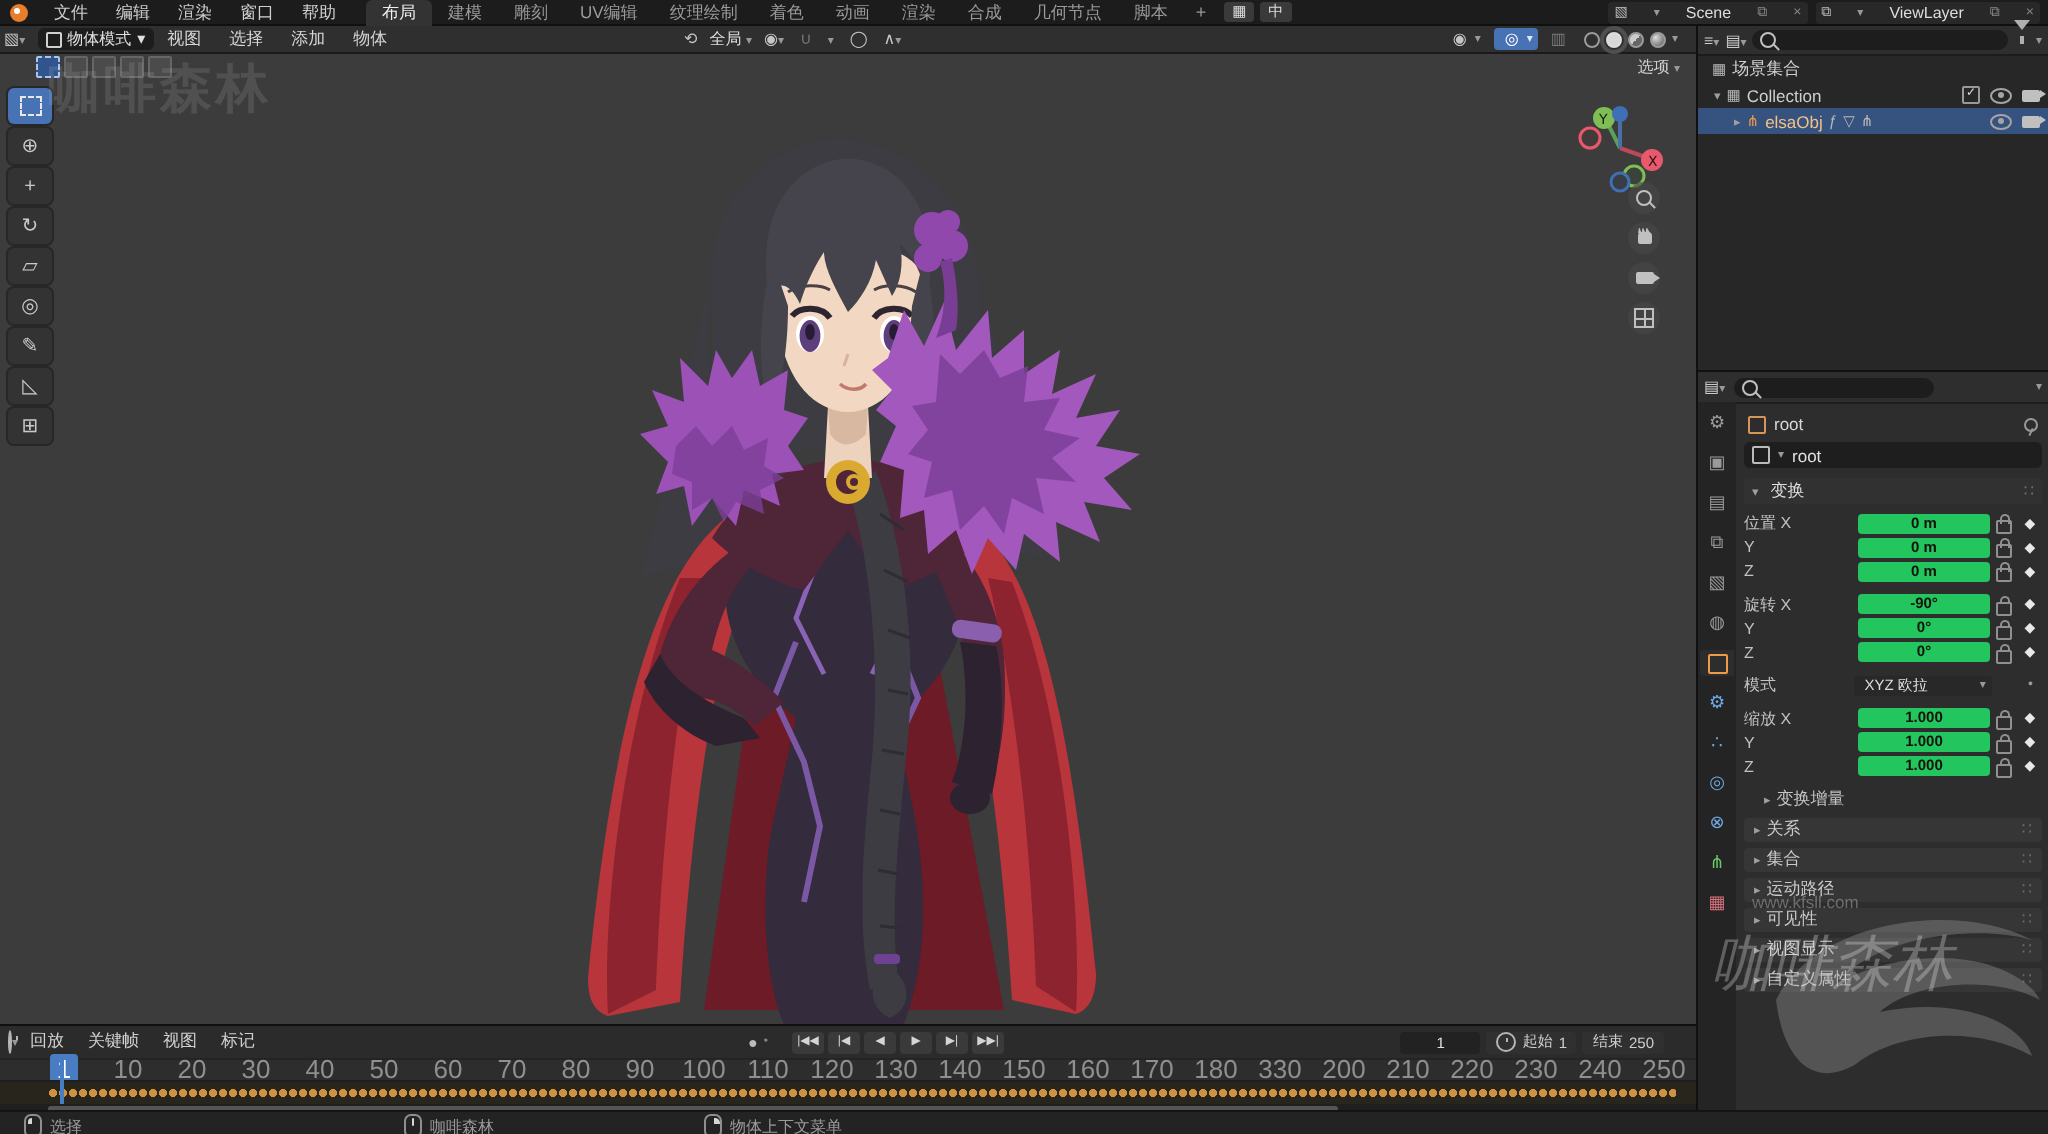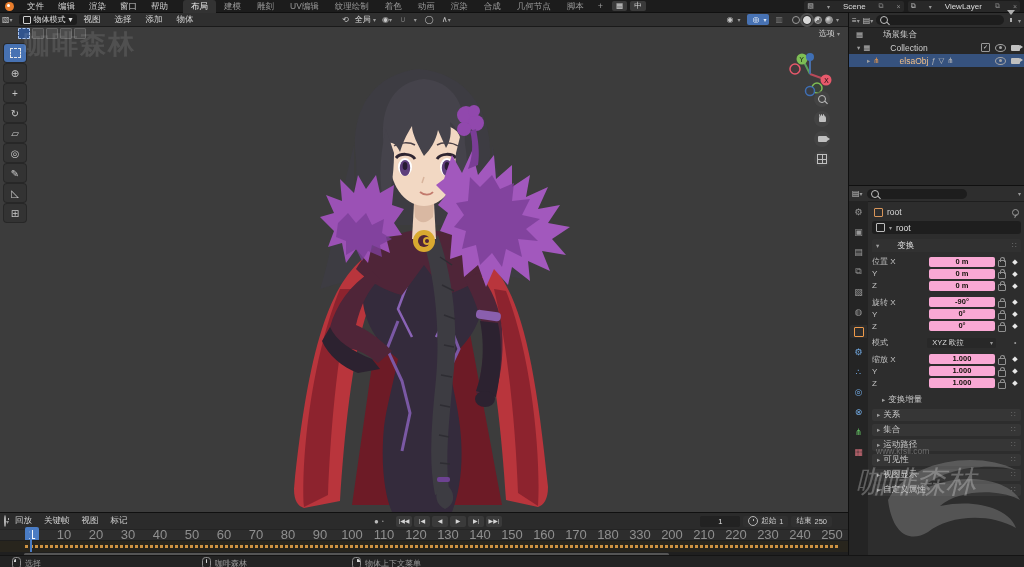--- a/index.html
+++ b/index.html
@@ -91,45 +91,45 @@
   #wm-br{position:absolute;right:0;bottom:0;width:176px;height:115px;pointer-events:none;}
   #wm-br .site{position:absolute;left:28px;top:6px;font-size:8.5px;color:rgba(220,220,220,0.35);}
   #wm-br .logo-text{position:absolute;left:8px;top:22px;font-size:30px;color:rgba(235,235,235,0.30);font-family:"Liberation Serif","DejaVu Serif",serif;font-style:italic;white-space:nowrap;}
 
   
   #outliner{left:848px;top:13px;width:176px;height:172px;background:#272727;border-left:1px solid #101010;box-sizing:border-box;}
   #outliner-header{height:14px;background:#2e2e2e;border-bottom:1px solid #1c1c1c;display:flex;align-items:center;padding:0 3px;gap:3px;}
   .search-pill{flex:1;height:10px;background:#1d1d1d;border-radius:5px;display:flex;align-items:center;padding:0 4px;gap:3px;}
   .ol-row{height:13px;display:flex;align-items:center;padding-left:4px;font-size:8.5px;color:#cfcfcf;position:relative;}
   .ol-row.selected{background:#36527e;}
-  .ol-row .name{margin-left:20px;}
+  .ol-row .name{margin-left:3px;}
   .ol-controls{position:absolute;right:4px;display:flex;gap:5px;align-items:center;}
   .chk{width:7px;height:7px;border:1px solid #999;border-radius:1px;font-size:6px;line-height:7px;text-align:center;color:#ddd;}
   .badge{font-size:7.5px;color:#b9b9b9;margin-left:3px;}
 
   
   #properties{left:848px;top:185px;width:176px;height:370px;background:#2d2d2d;border-left:1px solid #101010;border-top:1px solid #101010;box-sizing:border-box;}
   #prop-header{height:15px;background:#2e2e2e;border-bottom:1px solid #1e1e1e;display:flex;align-items:center;padding:0 3px;gap:4px;}
   #prop-tabs{position:absolute;left:0;top:15px;width:19px;height:355px;background:#242424;display:flex;flex-direction:column;align-items:center;padding-top:4px;gap:7px;box-sizing:border-box;}
   .ptab{width:17px;height:13px;display:flex;align-items:center;justify-content:center;font-size:9px;border-radius:2px 0 0 2px;}
   .ptab.active{background:#2d2d2d;}
   .obj-tab-icn{width:8px;height:8px;border:1.6px solid #ee9a4a;border-radius:1px;}
   #prop-content{position:absolute;left:19px;top:15px;width:157px;height:355px;padding:4px 4px 0 4px;box-sizing:border-box;}
   .crumb{display:flex;align-items:center;gap:4px;height:14px;padding:0 2px;}
   .crumb .obj-icn{width:7px;height:7px;border:1px solid #d8955a;border-radius:1px;}
   .crumb .txt{font-size:8.5px;color:#d8d8d8;flex:1;}
   .name-field{height:13px;background:#1e1e1e;border-radius:3px;display:flex;align-items:center;padding:0 4px;gap:4px;margin:2px 0 5px 0;}
   .name-field .obj-icn{width:7px;height:7px;border:1px solid #bbb;border-radius:1px;}
-  .panel-hdr{height:13px;background:#313131;border-radius:2px 2px 0 0;display:flex;align-items:center;padding:0 4px;gap:18px;font-size:8.5px;color:#dedede;}
+  .panel-hdr{height:13px;background:#313131;border-radius:2px 2px 0 0;display:flex;align-items:center;padding:0 4px;gap:6px;font-size:8.5px;color:#dedede;}
   .panel-hdr .dots{margin-left:auto;color:#6f6f6f;font-size:8px;}
   .panel-body{padding:4px 0 4px 0;}
   .prop-row{display:flex;align-items:center;height:11.5px;margin-bottom:0.5px;}
   .prop-row.gapped{margin-top:5px;}
   .prop-label{width:52px;font-size:8px;color:#c2c2c2;padding-right:5px;}
-  .prop-field{width:66px;height:10px;border-radius:2px;font-size:7.5px;line-height:10px;text-align:center;background:#f9a8d4;color:#14120a;font-weight:bold;}
+  .prop-field{width:66px;height:10px;border-radius:2px;font-size:7.5px;line-height:10px;text-align:center;background:#22c55e;color:#14120a;font-weight:bold;}
   .kind-dropdown .prop-field{background:#282828;color:#dddddd;font-weight:normal;text-align:left;padding-left:5px;position:relative;}
   .kind-dropdown .prop-field::after{content:"▾";position:absolute;right:3px;top:0;color:#999;font-size:6px;}
   .row-lock{width:14px;display:flex;justify-content:center;}
   .kind-dropdown .row-lock{visibility:hidden;}
   .key-diamond{width:12px;text-align:center;color:#e8e8e8;font-size:7px;}
   .key-diamond::before{content:"◆";}
   .kind-dropdown .key-diamond::before{content:"•";color:#9a9a9a;}
   .subpanel{height:12px;display:flex;align-items:center;font-size:8.5px;color:#c5c5c5;padding-left:10px;gap:3px;}
   .section{height:12px;background:#363636;border-radius:2px;display:flex;align-items:center;font-size:8.5px;color:#c9c9c9;padding:0 5px;gap:3px;margin-top:3px;}
   .section .dots{margin-left:auto;color:#6a6a6a;font-size:8px;}

